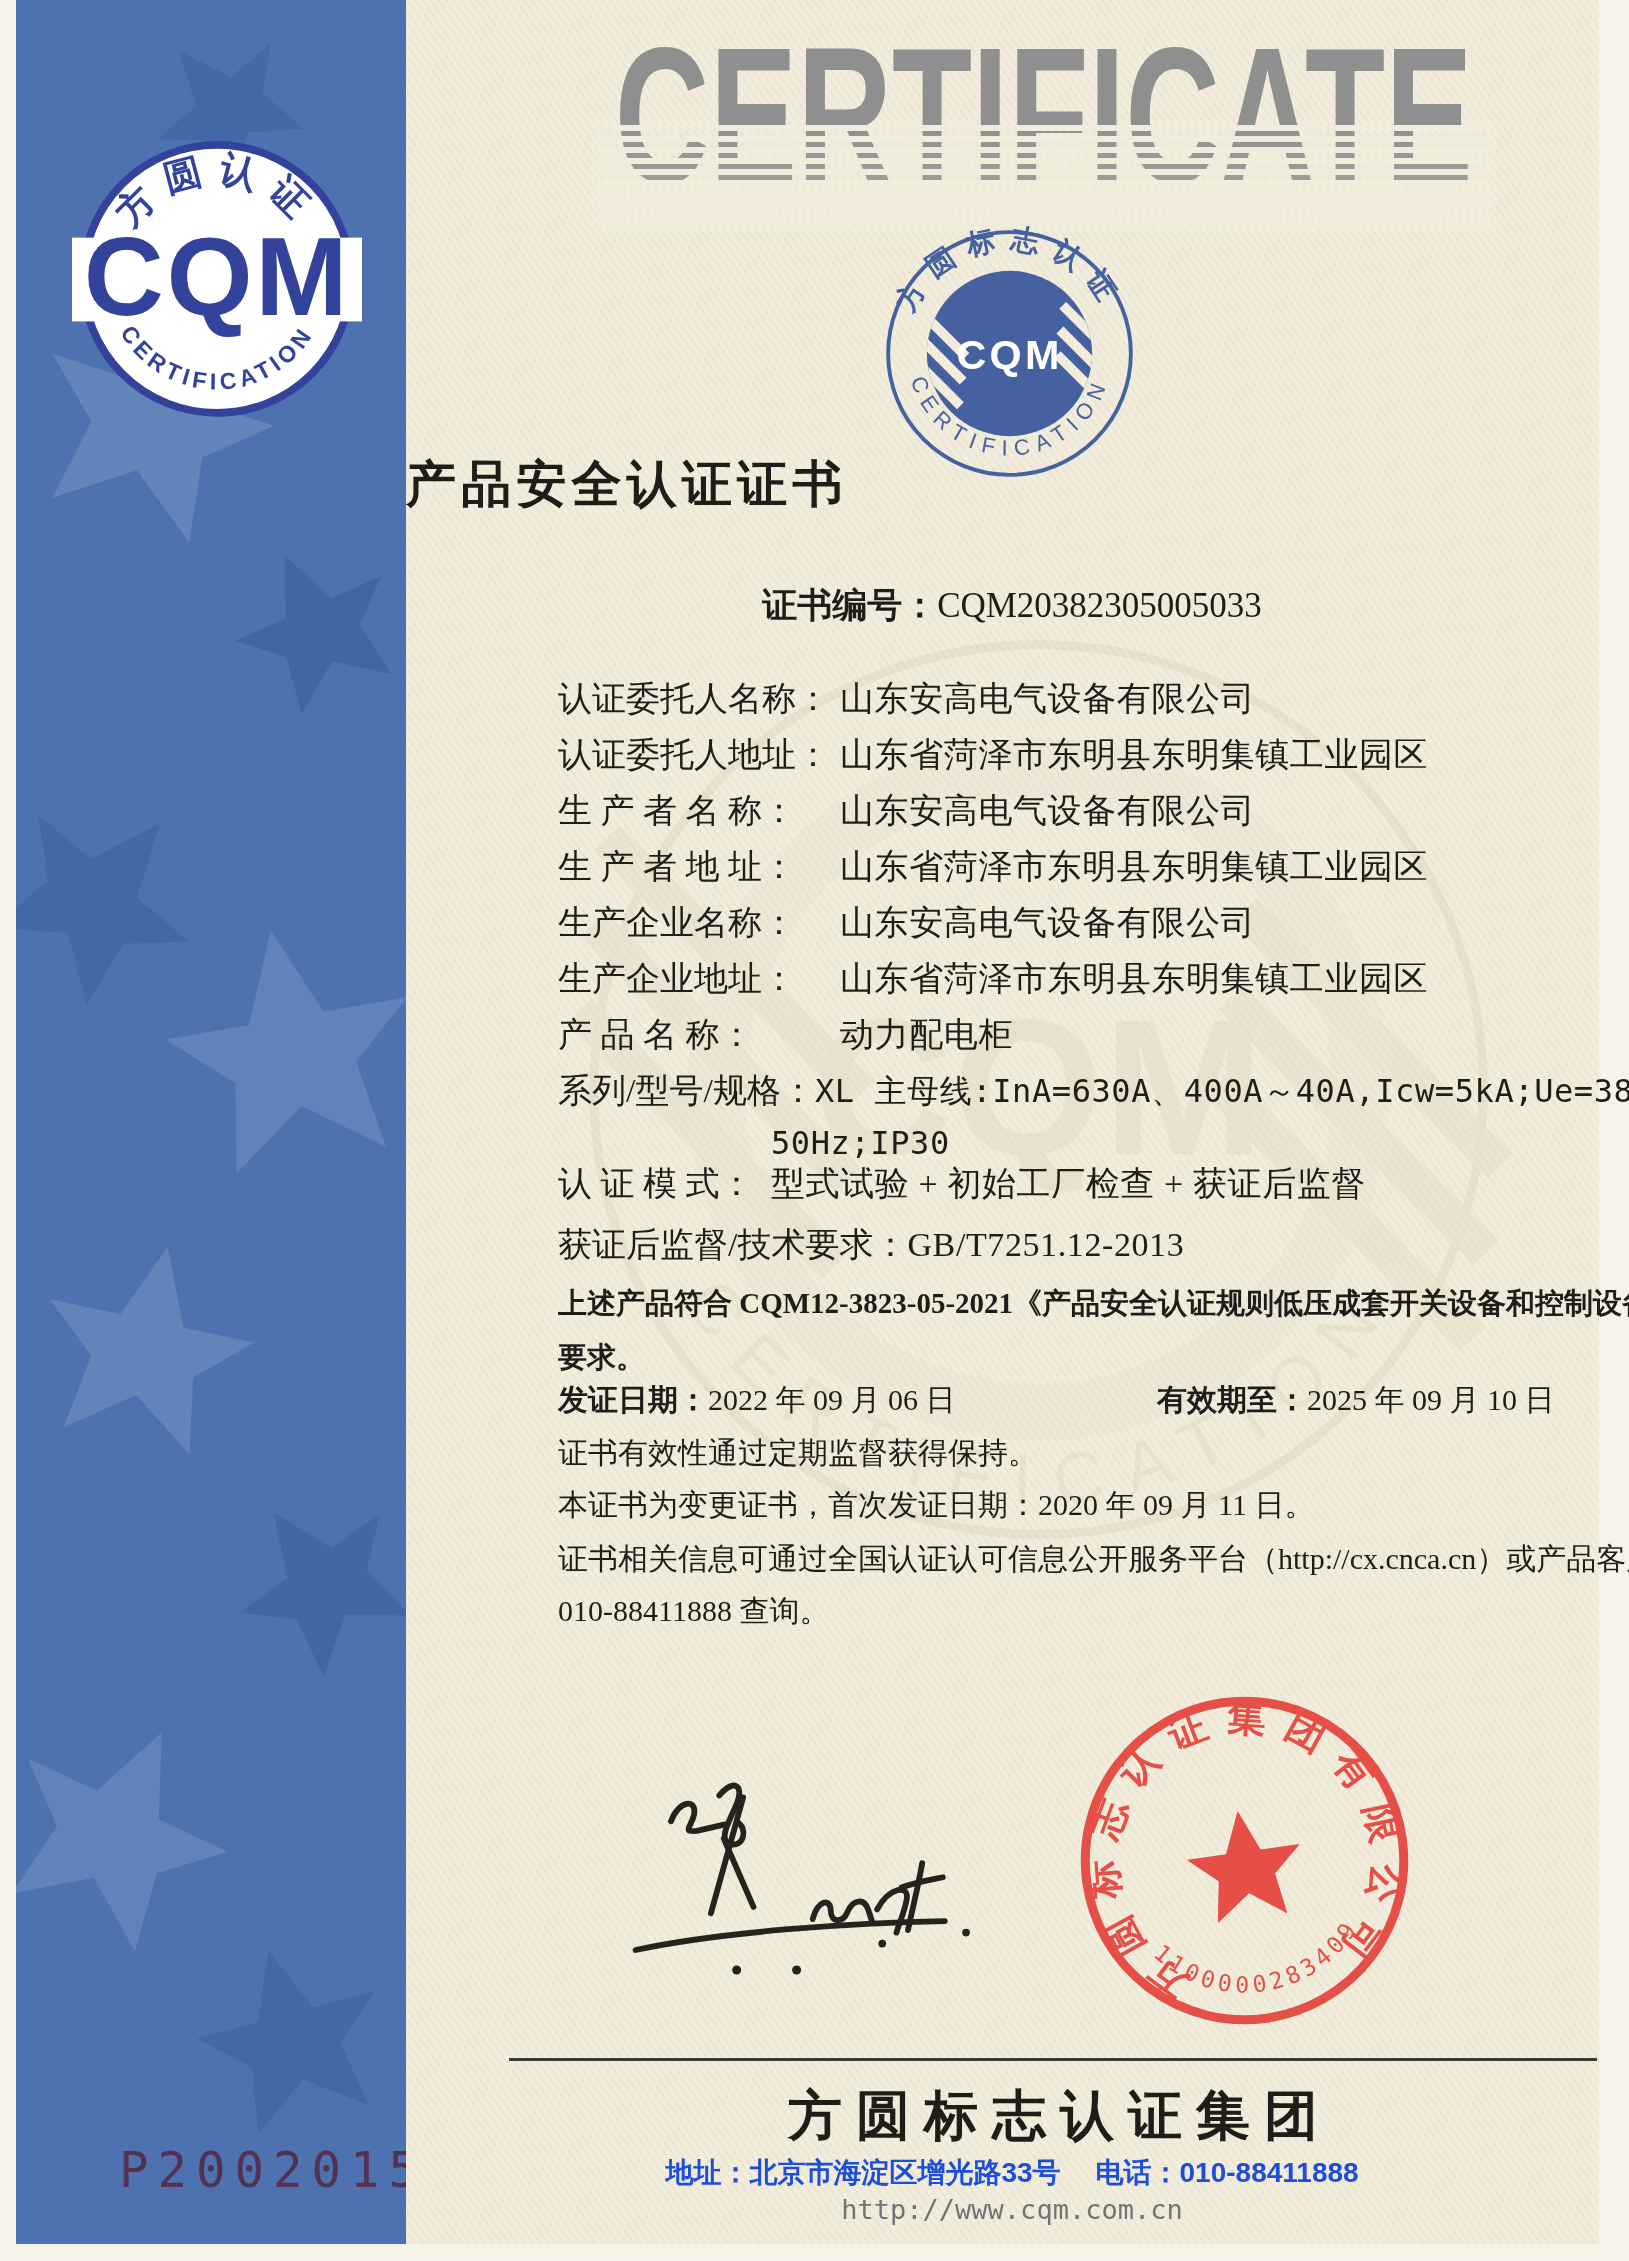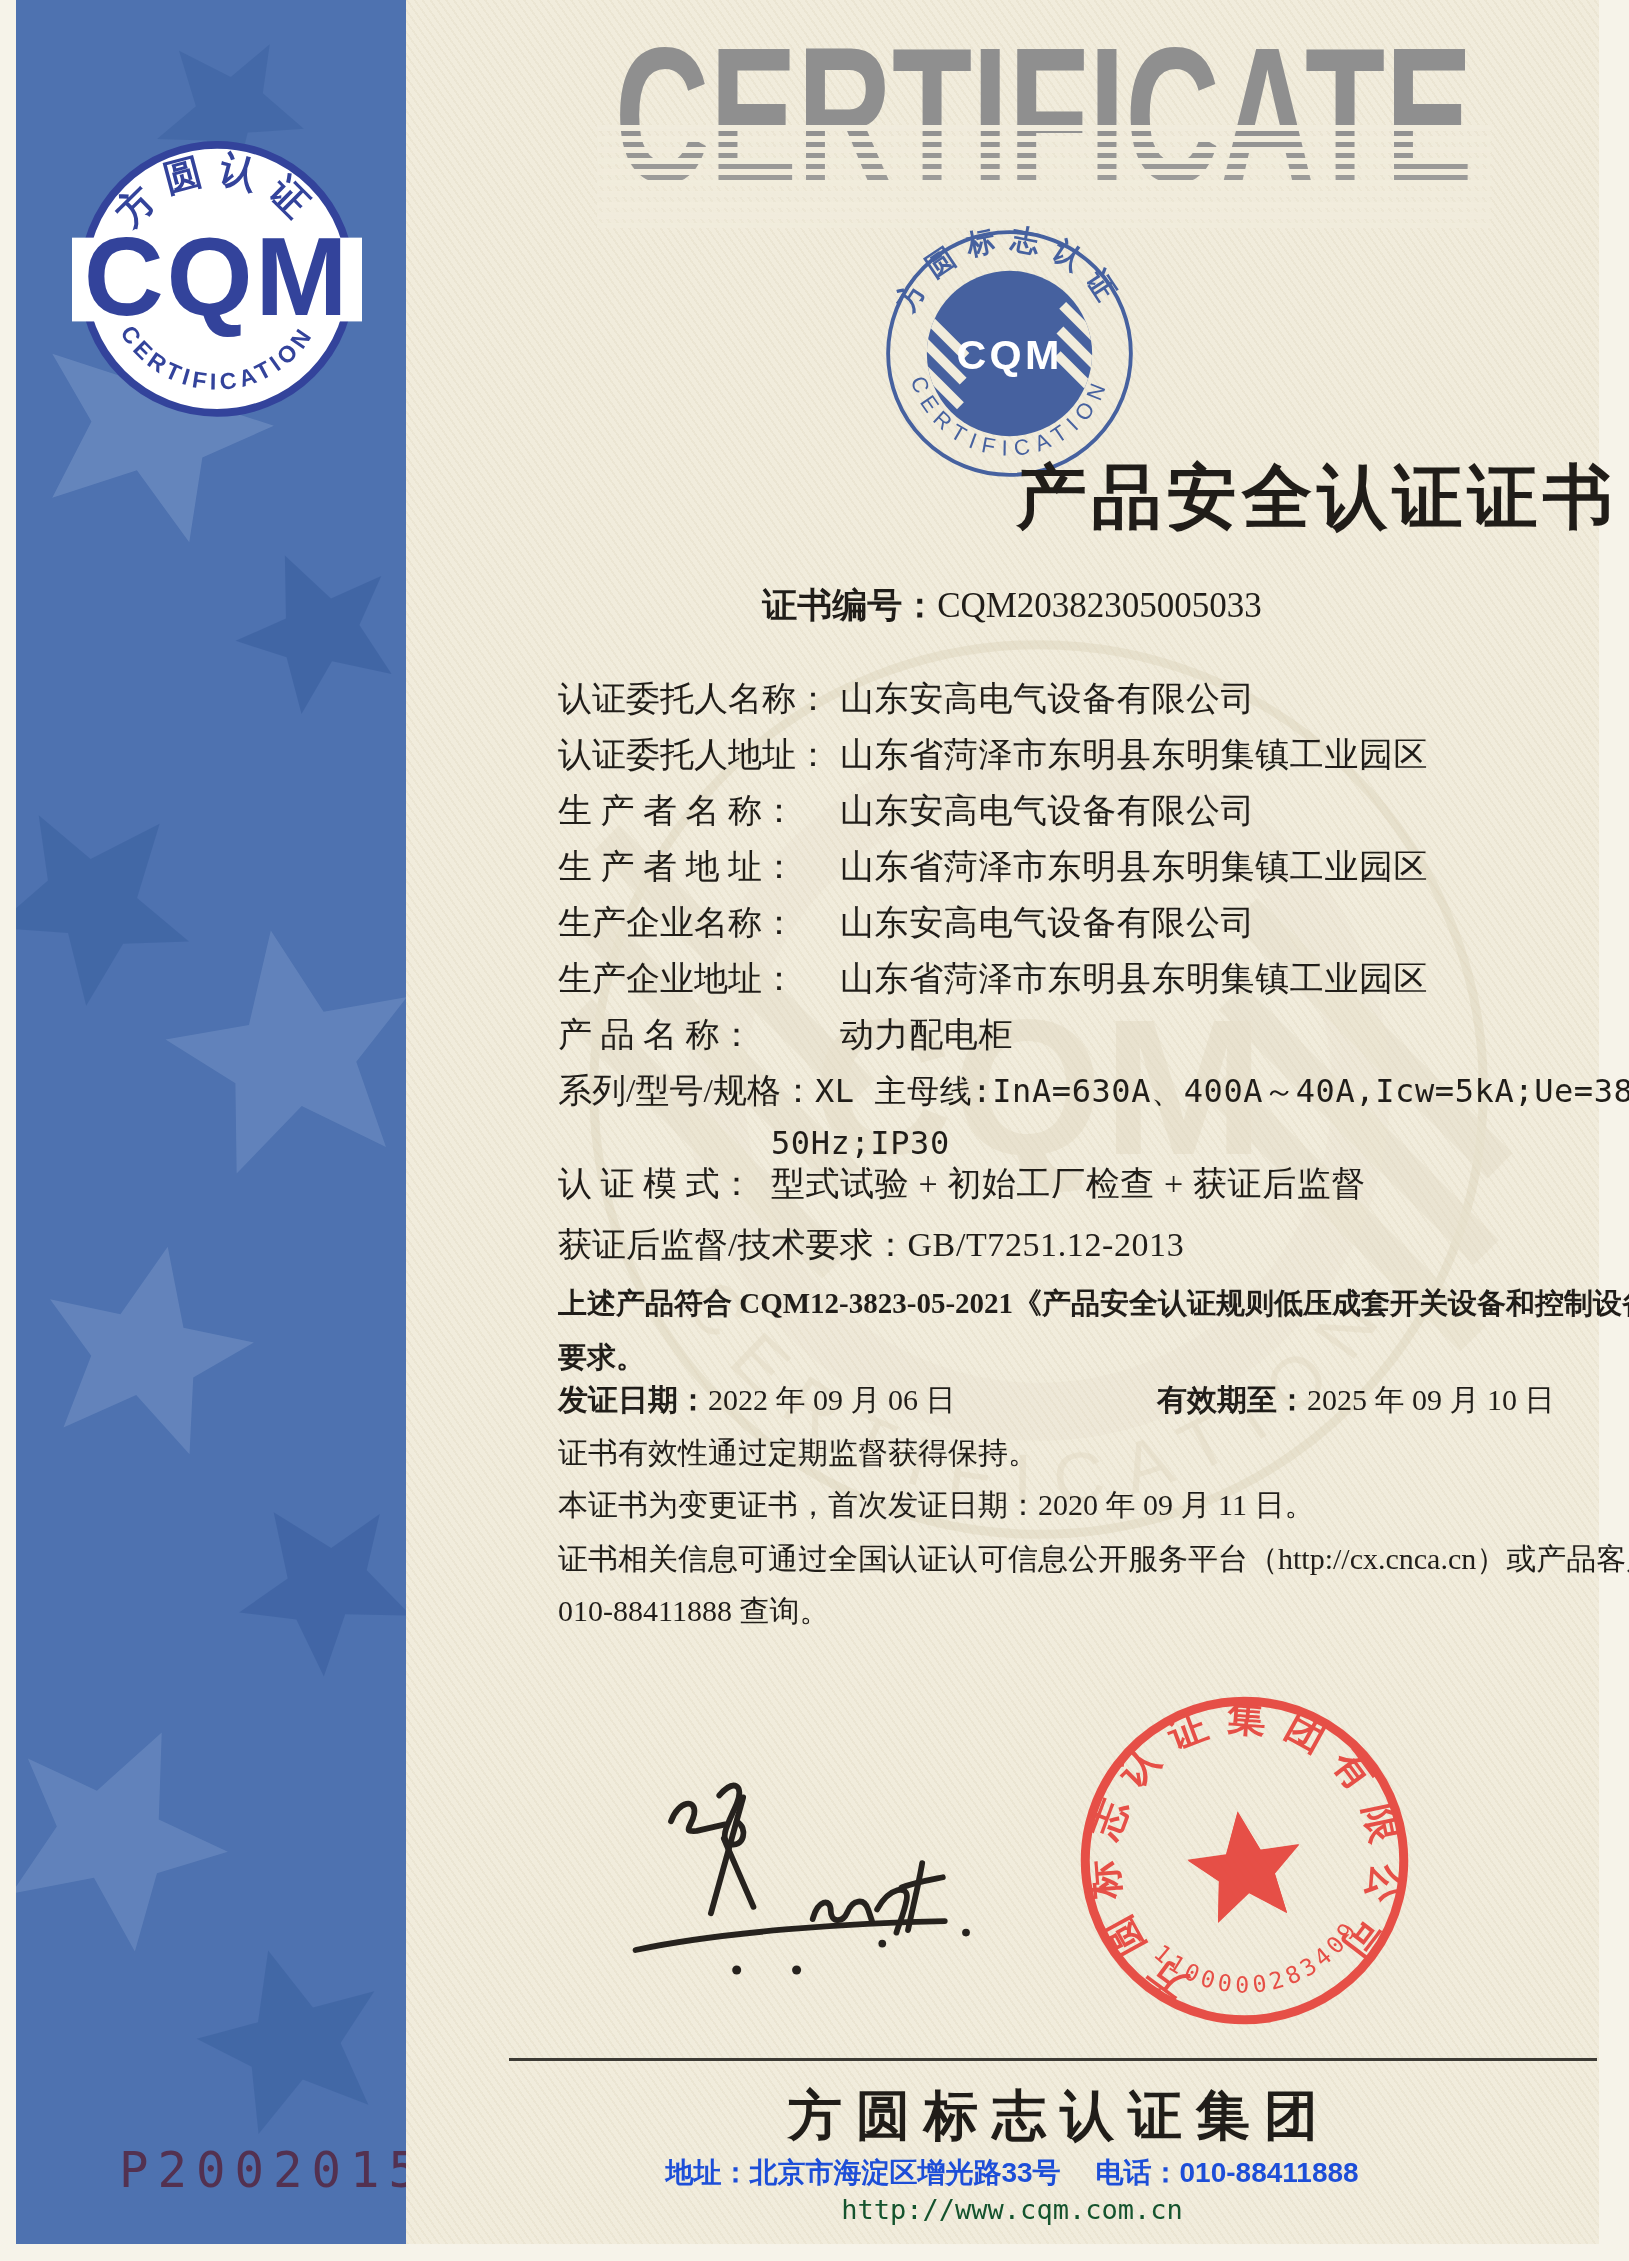--- a/index.html
+++ b/index.html
@@ -18,43 +18,43 @@
   .cert-word .txt{position:relative;display:inline-block;font-family:"Liberation Sans","DejaVu Sans",sans-serif;
         font-weight:700;font-size:193px;line-height:193px;color:#8f8f8f;transform:scaleX(.68);transform-origin:center;}
   .cert-word .txt::after{content:"";position:absolute;left:-26px;right:-26px;top:52%;bottom:-8%;
         background:linear-gradient(180deg,rgba(241,236,220,0) 0%,rgba(241,236,220,.25) 100%),
         repeating-linear-gradient(180deg,rgba(241,236,220,0) 0 4.5px,#f1ecdc 4.5px 11px);}
   
   .badge{position:absolute;left:72px;top:137px;z-index:3;}
   .center-logo{position:absolute;left:882px;top:226px;z-index:2;}
   .watermark{position:absolute;left:555px;top:606px;z-index:1;opacity:.38;}
   
-  .doc-title{position:absolute;left:406px;top:451px;width:1212px;text-align:right;
-             font-size:70px;font-weight:700;letter-spacing:5.2px;z-index:2;}
+  .doc-title{position:absolute;left:406px;top:451px;width:1212px;text-align:left;
+             font-size:50px;font-weight:700;letter-spacing:5.2px;z-index:2;}
   .cert-no{position:absolute;left:406px;top:582px;width:1212px;text-align:center;font-size:35px;z-index:2;}
   .cert-no .lbl{font-weight:700;}
   .row{position:absolute;left:558px;font-size:34px;white-space:nowrap;z-index:2;}
   .row .lbl{display:inline-block;min-width:282px;font-weight:400;}
   .row.spec .lbl{min-width:211px;}
   .row .val{letter-spacing:0.6px;}
   .mono{font-family:"DejaVu Sans Mono","Liberation Mono",monospace;}
   .bold{font-weight:700;}
   .note{position:absolute;left:558px;font-size:30px;white-space:nowrap;z-index:2;}
   
   .signature{position:absolute;left:574px;top:1760px;z-index:4;}
   .stamp{position:absolute;left:1064px;top:1680px;z-index:5;opacity:.93;}
   
   .rule{position:absolute;left:509px;top:2058px;width:1088px;height:3.2px;background:#3d3b35;z-index:2;}
   .footer-org{position:absolute;left:406px;top:2080px;width:1212px;text-align:center;
               font-size:54px;font-weight:700;letter-spacing:14px;z-index:2;margin-left:48px;}
   .footer-contact{position:absolute;left:406px;top:2154px;width:1212px;text-align:center;z-index:2;
               font-family:"Liberation Sans","DejaVu Sans",sans-serif;font-size:28px;font-weight:700;color:#1d4ed8;}
   .footer-contact .gap{display:inline-block;width:35px;}
   .footer-url{position:absolute;left:406px;top:2194px;width:1212px;text-align:center;z-index:2;
-              font-family:"DejaVu Sans Mono","Liberation Mono",monospace;font-size:27px;color:#14532d;}
+              font-family:"DejaVu Sans Mono","Liberation Mono",monospace;font-size:27px;color:#737373;}
   svg text{user-select:none;}
 </style>
 </head>
 <body>
 
 <div class="page">
   <div class="sheet"></div>
 
   <div class="sidebar">
     <svg width="390" height="2244" viewBox="0 0 605 3480">

